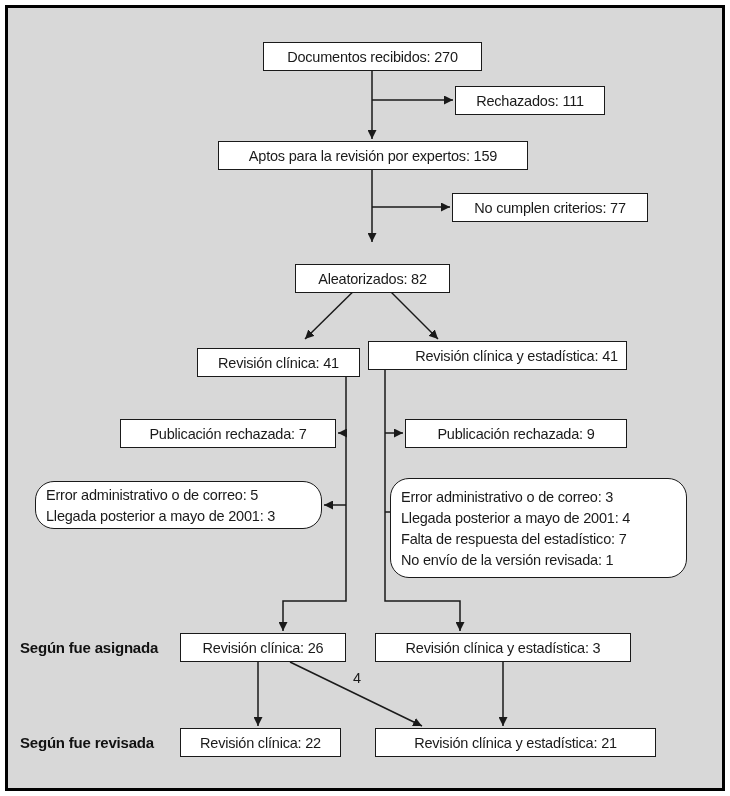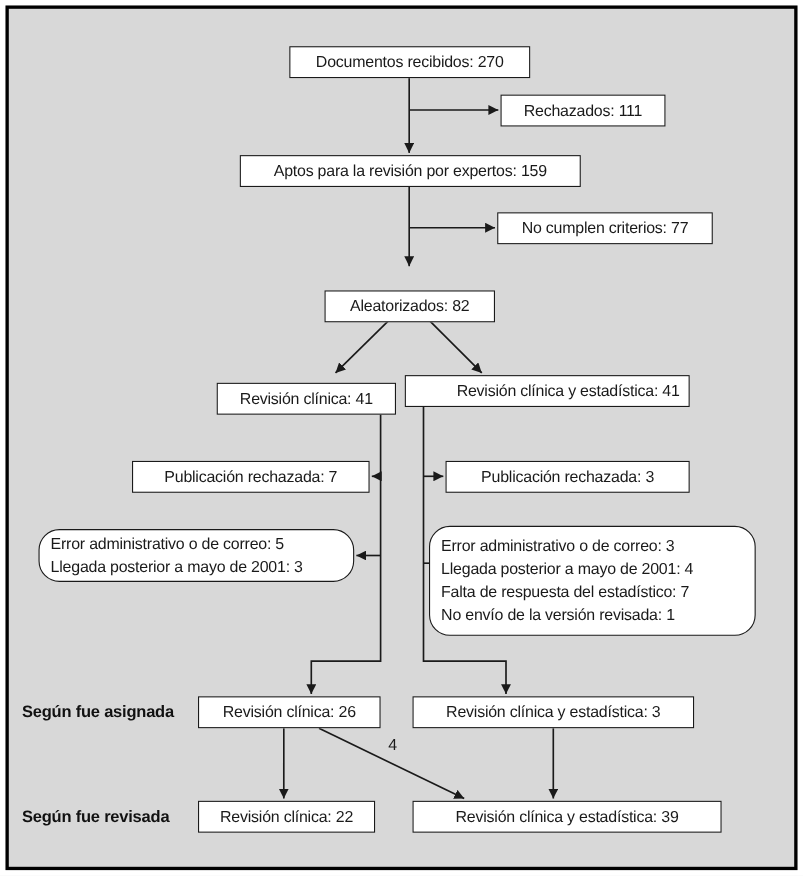--- a/index.html
+++ b/index.html
@@ -134,36 +134,36 @@
 
   <div class="node" style="left:368px; top:341px; width:259px; height:29px;padding-left:44px;">Revisión clínica y estadística: 41</div>
 
   <div class="node" style="left:120px; top:419px; width:216px; height:29px;">Publicación rechazada: 7</div>
 
   <div class="node multi" style="left:35px; top:481px; width:287px; height:48px;">
     <div>Error administrativo o de correo: 5</div>
     <div>Llegada posterior a mayo de 2001: 3</div>
   </div>
 
-  <div class="node" style="left:405px; top:419px; width:222px; height:29px;">Publicación rechazada: 3</div>
+  <div class="node" style="left:405px; top:419px; width:222px; height:29px;">Publicación rechazada: 9</div>
 
   <div class="node multi tall" style="left:390px; top:478px; width:297px; height:100px;">
     <div>Error administrativo o de correo: 3</div>
     <div>Llegada posterior a mayo de 2001: 4</div>
     <div>Falta de respuesta del estadístico: 7</div>
     <div>No envío de la versión revisada: 1</div>
   </div>
 
   <div class="rowlabel" style="left:20px; top:639px;">Según fue asignada</div>
 
   <div class="node" style="left:180px; top:633px; width:166px; height:29px;">Revisión clínica: 26</div>
 
   <div class="node" style="left:375px; top:633px; width:256px; height:29px;">Revisión clínica y estadística: 3</div>
 
   <div class="edge-num" style="left:353px; top:670px;">4</div>
 
   <div class="rowlabel" style="left:20px; top:734px;">Según fue revisada</div>
 
   <div class="node" style="left:180px; top:728px; width:161px; height:29px;">Revisión clínica: 22</div>
 
-  <div class="node" style="left:375px; top:728px; width:281px; height:29px;">Revisión clínica y estadística: 39</div>
+  <div class="node" style="left:375px; top:728px; width:281px; height:29px;">Revisión clínica y estadística: 21</div>
 
 </div>
 
 </body></html>

